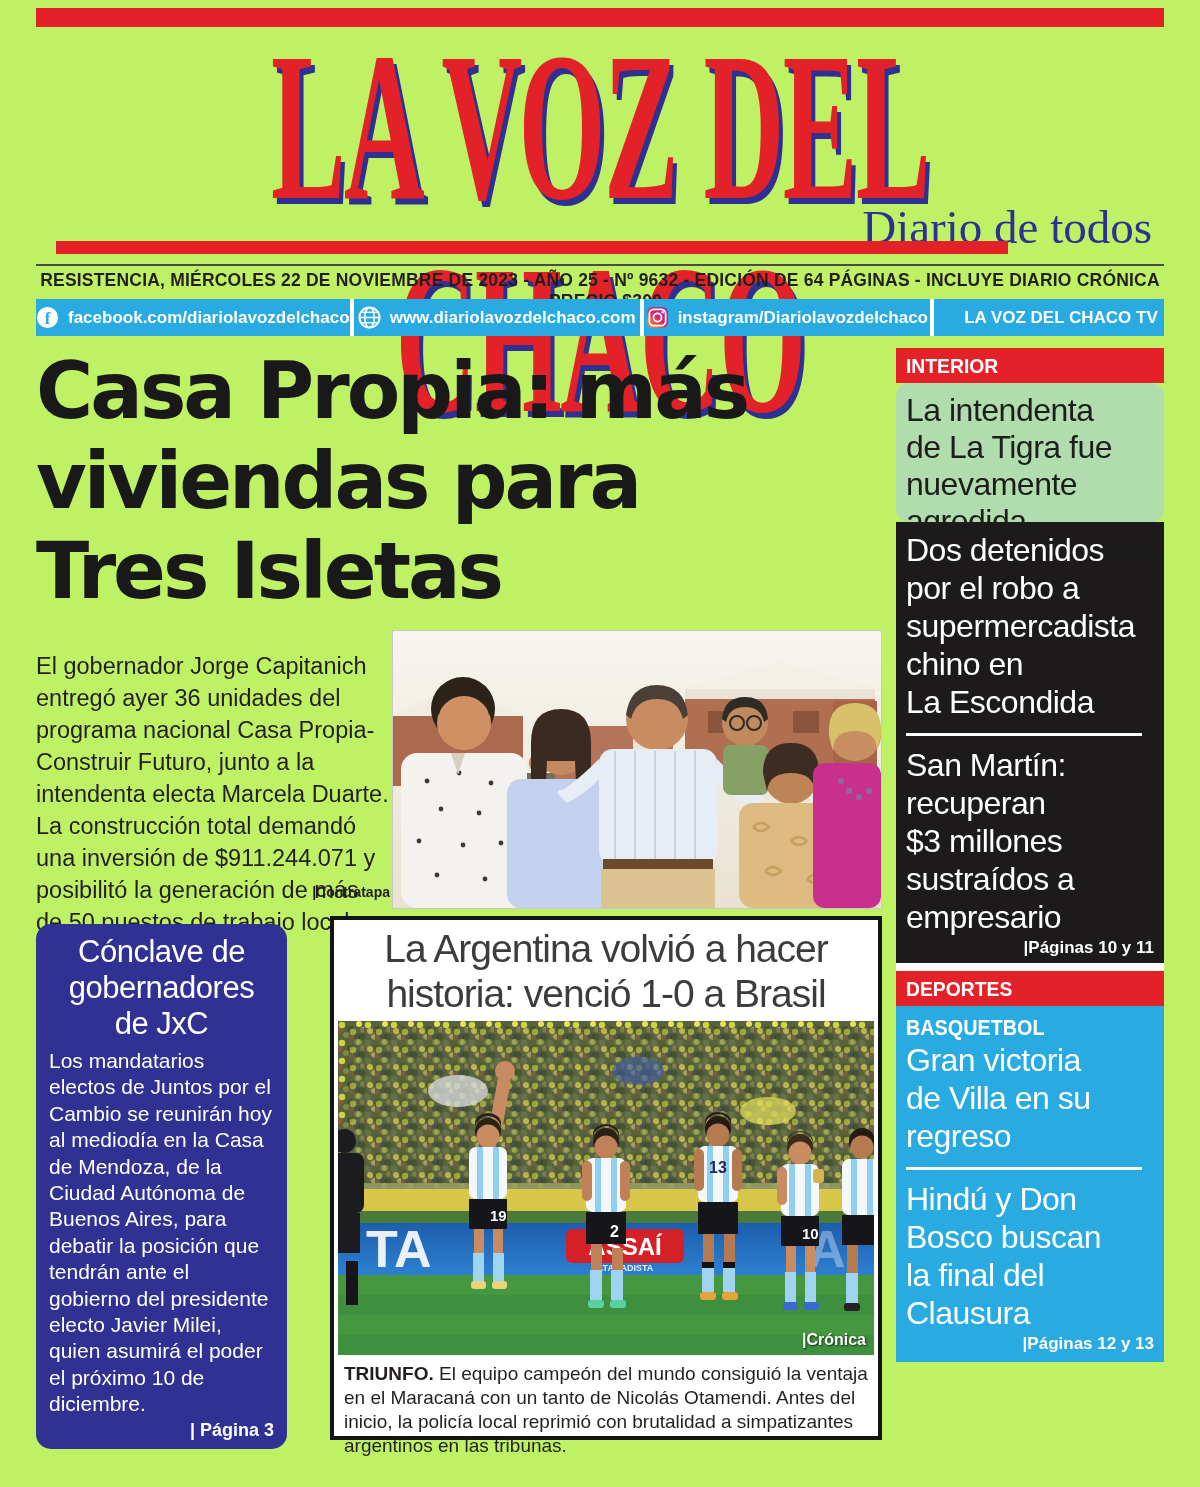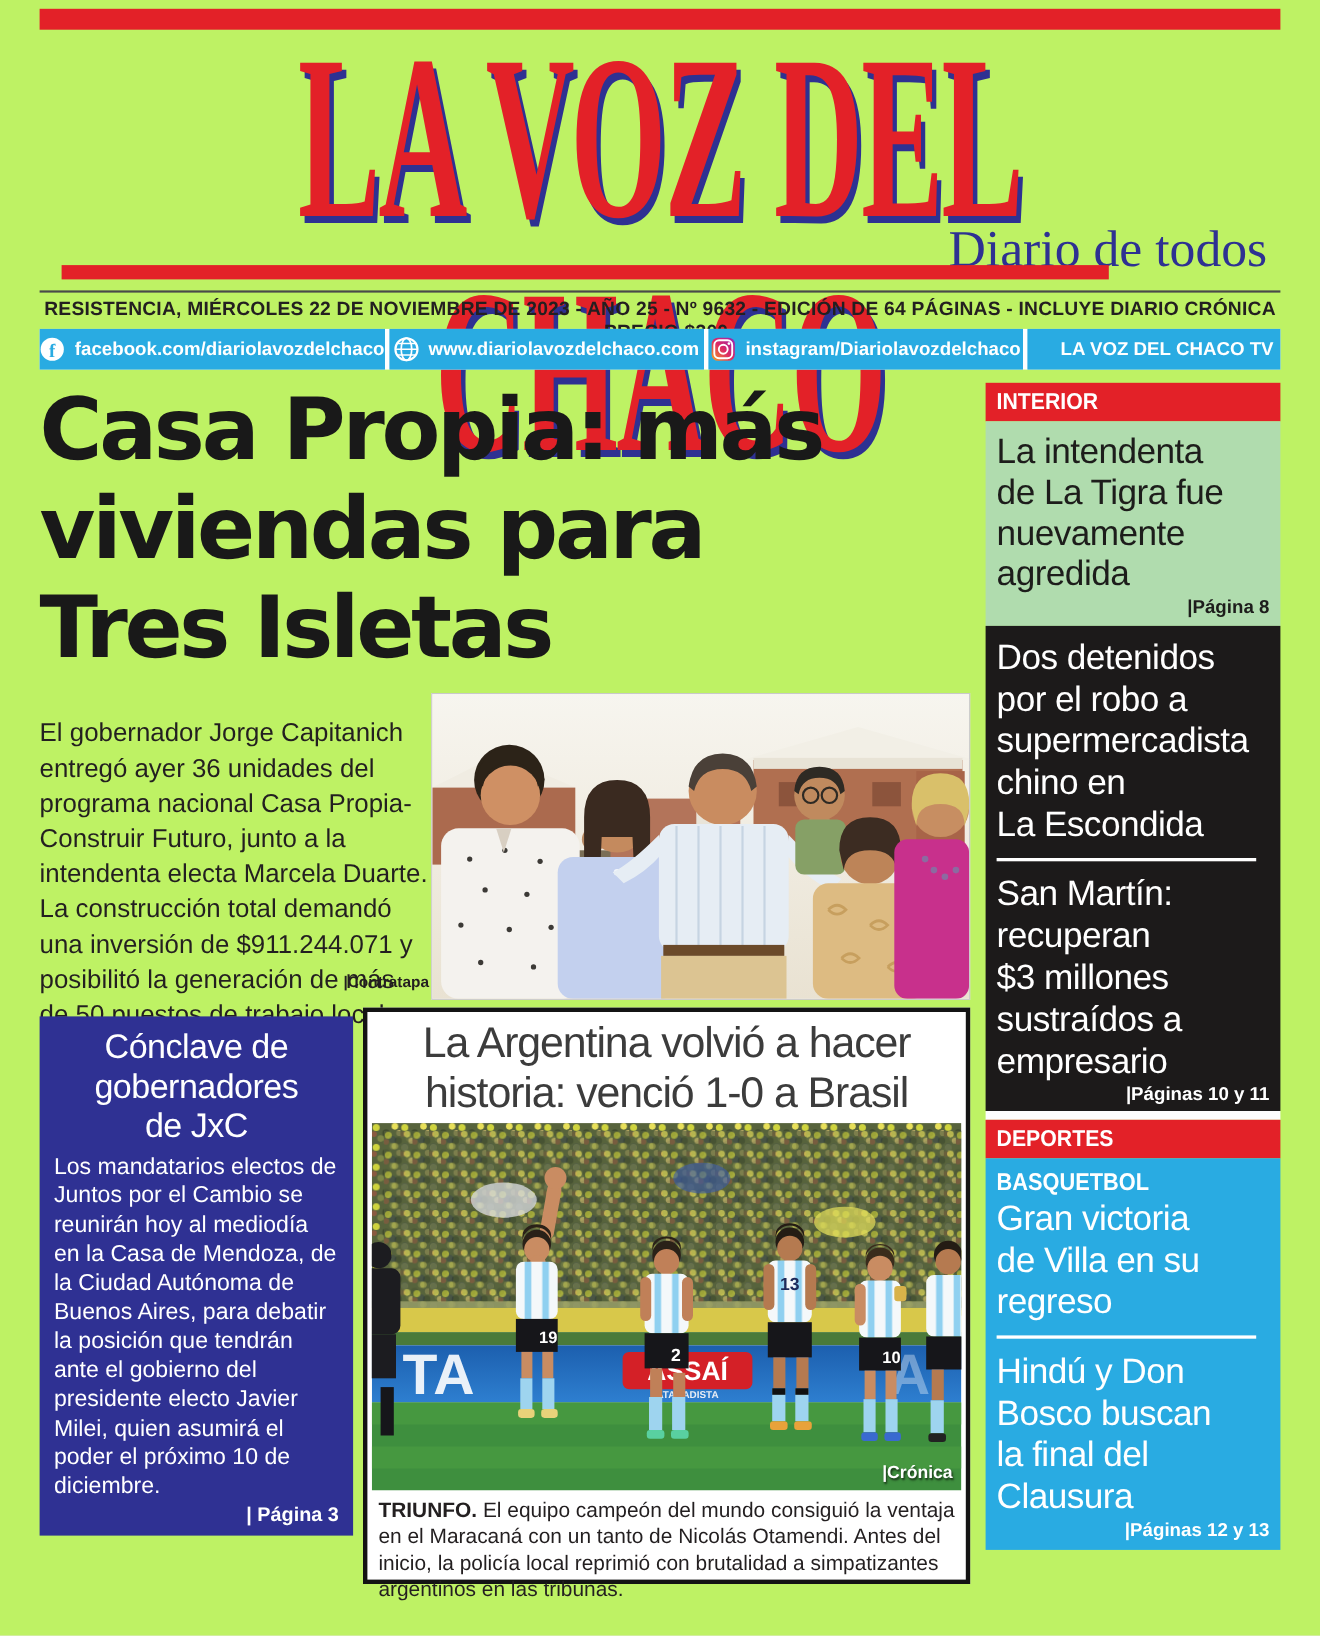--- a/index.html
+++ b/index.html
@@ -30,22 +30,22 @@
   
   .main-headline{position:absolute;left:36px;top:346px;width:860px;
         font-family:"DejaVu Sans","Liberation Sans",sans-serif;font-weight:bold;
         font-size:78px;line-height:90px;letter-spacing:-3px;color:#191919;}
   .lead-body{position:absolute;left:36px;top:650px;width:354px;font-size:23.5px;line-height:32px;color:#231f20;}
   .lead-pageref{position:absolute;left:36px;top:884px;width:354px;text-align:right;
         font-weight:bold;font-size:14px;color:#231f20;}
   .lead-photo{position:absolute;left:392px;top:630px;width:488px;height:277px;border:1px solid #c9c9c9;background:#f4f1ea;}
 
   
-  .conclave-box{position:absolute;left:36px;top:924px;width:285px;min-height:468px;background:#2f3193;
-        color:#fff;padding:10px 13px 8px;box-sizing:border-box;}
+  .conclave-box{position:absolute;left:36px;top:924px;width:251px;min-height:468px;background:#2f3193;
+        color:#fff;padding:10px 13px 8px;box-sizing:border-box;border-radius:15px;}
   .conclave-title{font-size:31px;line-height:36px;text-align:center;letter-spacing:-0.5px;}
   .conclave-body{margin-top:6px;font-size:21px;line-height:26.4px;}
   .conclave-pageref{text-align:right;font-weight:bold;font-size:18px;margin-top:2px;}
 
   
   .football-box{position:absolute;left:330px;top:916px;width:552px;height:524px;border:4px solid #141414;
         box-sizing:border-box;background:#fff;}
   .football-headline{margin-top:6px;text-align:center;font-size:39px;line-height:45px;
         color:#3c3c3c;letter-spacing:-1px;}
   .football-photo-wrap{position:relative;width:536px;height:334px;margin:5px auto 0;}
@@ -54,21 +54,21 @@
         text-shadow:1px 1px 2px rgba(0,0,0,.7);}
   .football-caption{margin:7px 10px 0;font-size:19px;line-height:24px;color:#231f20;}
   .football-caption b{font-weight:bold;}
 
   
   .sidebar{position:absolute;left:896px;top:348px;width:268px;}
   .sec-header{height:35px;background:#e32128;color:#fff;font-weight:bold;font-size:21px;
         line-height:35px;padding-left:10px;box-sizing:border-box;}
   .sec-header span{display:inline-block;transform:scaleX(0.92);transform-origin:left center;letter-spacing:0;}
   .side-box{padding:9px 10px 6px;box-sizing:border-box;}
-  .box-green{background:#b0dcae;color:#1d1d1b;height:186px;}
+  .box-green{background:#b0dcae;color:#1d1d1b;height:139px;border-radius:13px;}
   .box-black{background:#1c1a1a;color:#fff;height:441px;}
   .box-cyan{background:#29abe2;color:#fff;height:356px;}
   .side-head{font-size:32px;line-height:38px;letter-spacing:-0.5px;}
   .side-pageref{text-align:right;font-weight:bold;font-size:17px;margin-top:2px;}
   .side-divider{height:3px;background:#fff;width:95%;margin:12px 0 10px;}
   .kicker{font-weight:bold;font-size:22px;line-height:26px;}
   .kicker span{display:inline-block;transform:scaleX(0.9);transform-origin:left center;}
   .gap8{height:8px;background:#fdfdfd;}
 </style>
 </head>

